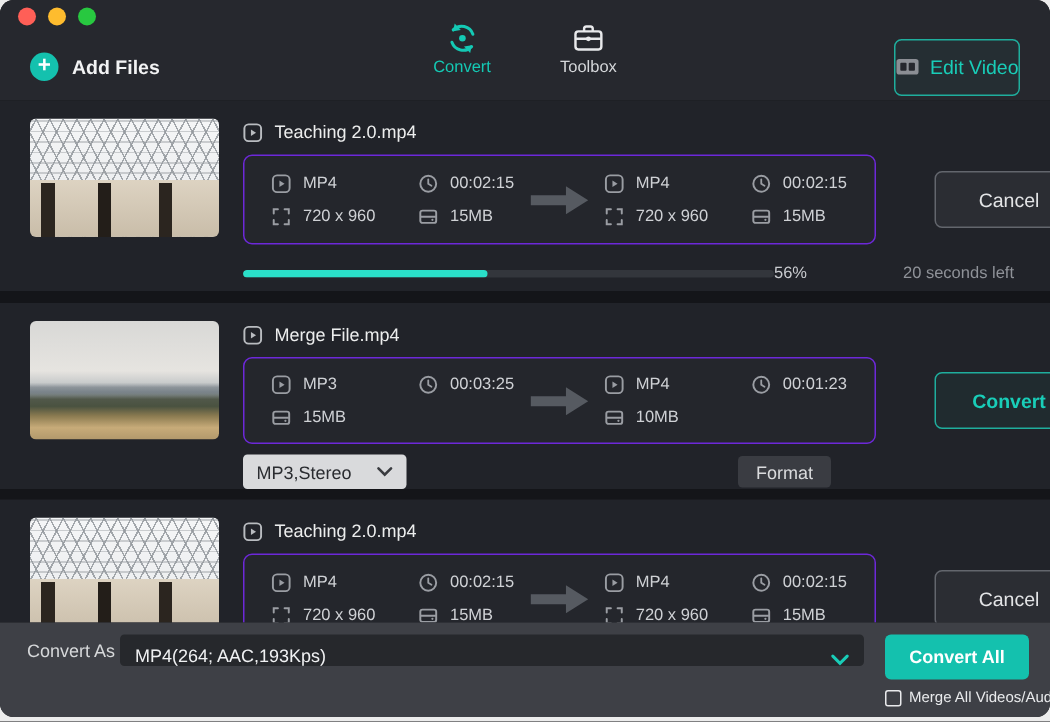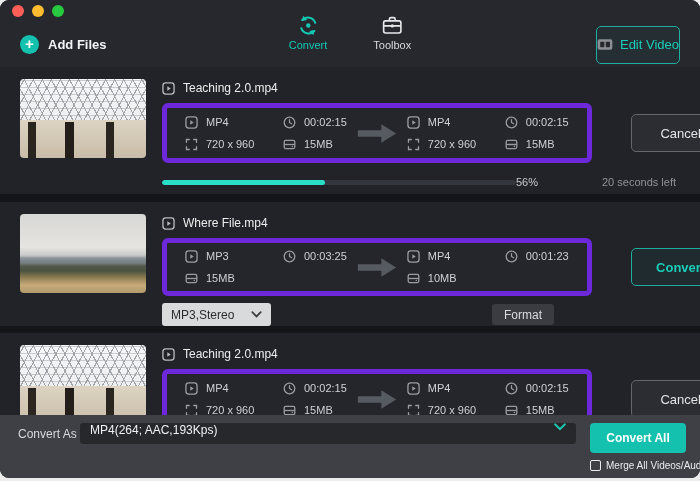--- a/index.html
+++ b/index.html
@@ -58,21 +58,21 @@
     background:
       linear-gradient(180deg, rgba(0,0,0,0) 0 52%, rgba(96,106,116,.45) 56% 60%, rgba(0,0,0,0) 63%),
       linear-gradient(180deg, #d8d8d6 0%, #e6e4e0 42%, #c3c6c7 54%, #8e979b 60%, #51584a 66%, #4a5240 72%, #8a7a50 80%, #c7ab79 90%, #b2996c 100%);
   }
   .rowbody { flex:1 1 auto; display:flex; flex-direction:column; min-width:0; }
   .rowtitle { display:flex; align-items:flex-end; gap:8px; height:16px; margin-bottom:8px; }
   .rowtitle .sicon { color:#b9bcc0; }
   .rowtitle-text { color:#eceded; font-size:12px; }
   .inforow { display:flex; gap:39px; }
   .panel {
-    flex:1 1 auto; height:60px; border:5px solid #6d28d9; border-radius:6px; background:#24262c;
+    flex:1 1 auto; height:60px; border:1px solid #6d28d9; border-radius:6px; background:#24262c;
     display:flex; align-items:center; justify-content:space-between; padding:12px 18px;text-align:right;
   }
   .stats { display:grid; grid-template-columns:86px auto; grid-auto-rows:18px; row-gap:4px; column-gap:12px; }
   .stat { display:flex; align-items:center; gap:8px; color:#cfd1d5; font-size:11px; white-space:nowrap; }
   .sicon { width:13px; height:13px; color:#9a9da3; flex:0 0 13px; }
   .sicon svg { width:100%; height:100%; display:block; }
   .bigarrow { width:44px; height:25px; color:#565a61; margin:0 8px; }
   .bigarrow svg { width:100%; height:100%; display:block; }
   .actionbtn {
     flex:0 0 100px; height:38px; align-self:center; border-radius:5px; font-size:13px; cursor:pointer;
@@ -102,21 +102,21 @@
   
   .footer {
     flex:0 0 63px; background:#3e4046; padding:8px 14px 0 18px;
     display:grid; grid-template-columns:1fr auto; column-gap:14px;
   }
   .fleft { display:flex; flex-direction:column; gap:5px; }
   .frow { display:flex; align-items:center; height:21px; }
   .flabel { width:62px; color:#d6d8da; font-size:12px; }
   .fselect {
     flex:1 1 auto; height:21px; background:#26282c; border-radius:3px; color:#f0f1f3; font-size:12px;
-    display:flex; align-items:flex-start; padding:0 10px; cursor:pointer;
+    display:flex; align-items:flex-end; padding:0 10px; cursor:pointer;
   }
   .fselect .chev { margin-left:auto; width:12px; height:8px; color:#19cdb8; }
   .fselect .chev svg { width:100%; height:100%; display:block; }
   .fright { display:flex; flex-direction:column; align-items:flex-start; width:96px; }
   .btn-convertall {
     width:96px; height:30px; background:#14c1ae; border:none; border-radius:4px;
     color:#ffffff; font-size:12px; font-weight:bold; cursor:pointer;
   }
   .mergerow { display:flex; align-items:center; gap:5px; margin-top:7px; cursor:pointer; white-space:nowrap; }
   .checkbox { width:11px; height:11px; border:1.5px solid #e9eaec; border-radius:2px; background:rgba(0,0,0,0); }
@@ -291,21 +291,21 @@
     <div class="card r2">
       <div class="thumb thumb-landscape"></div>
       <div class="rowbody">
         <div class="rowtitle">
           <span class="sicon">
               <svg viewBox="0 0 14 14" fill="none">
                 <rect x="1" y="1" width="12" height="12" rx="3" stroke="currentColor" stroke-width="1.4"></rect>
                 <path d="M5.7 4.7L9.4 7l-3.7 2.3z" fill="currentColor"></path>
               </svg>
             </span>
-          <span class="rowtitle-text">Where File.mp4</span>
+          <span class="rowtitle-text">Merge File.mp4</span>
         </div>
         <div class="inforow">
           <div class="panel" style="height:58px;">
             <div class="stats">
               <div class="stat">
                   <span class="sicon">
                     <svg viewBox="0 0 14 14" fill="none">
                       <rect x="1" y="1" width="12" height="12" rx="3" stroke="currentColor" stroke-width="1.4"></rect>
                       <path d="M5.7 4.7L9.4 7l-3.7 2.3z" fill="currentColor"></path>
                     </svg>

